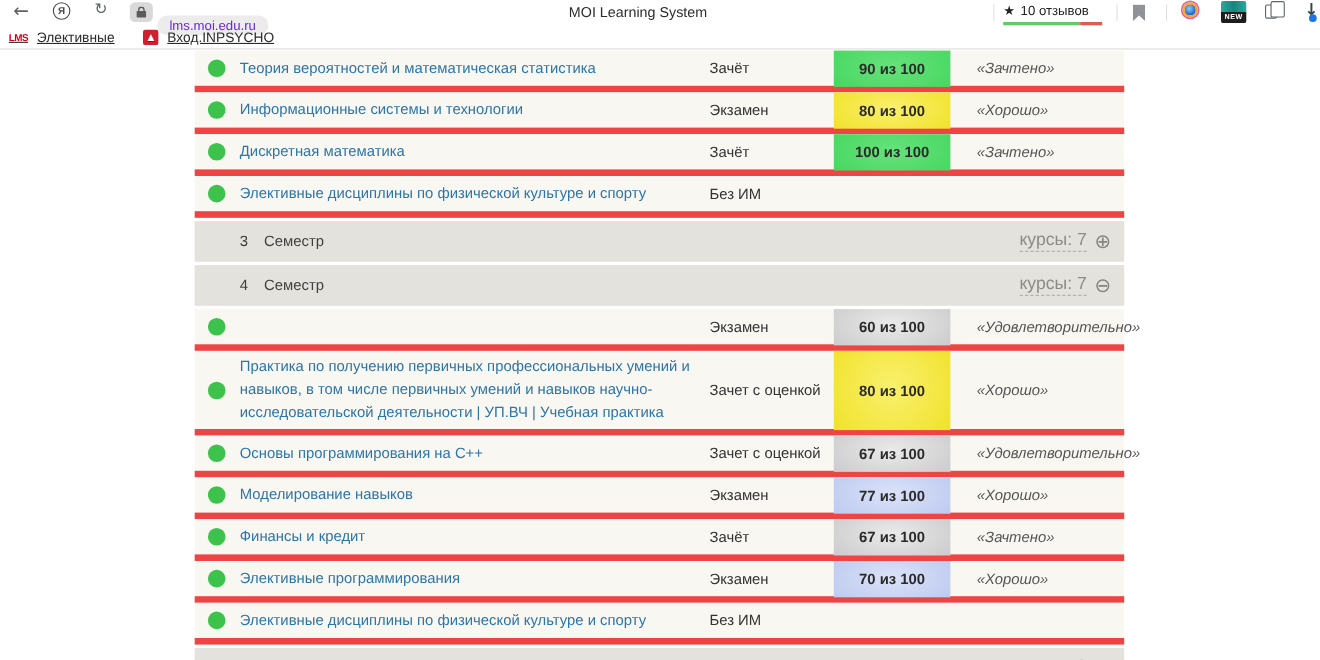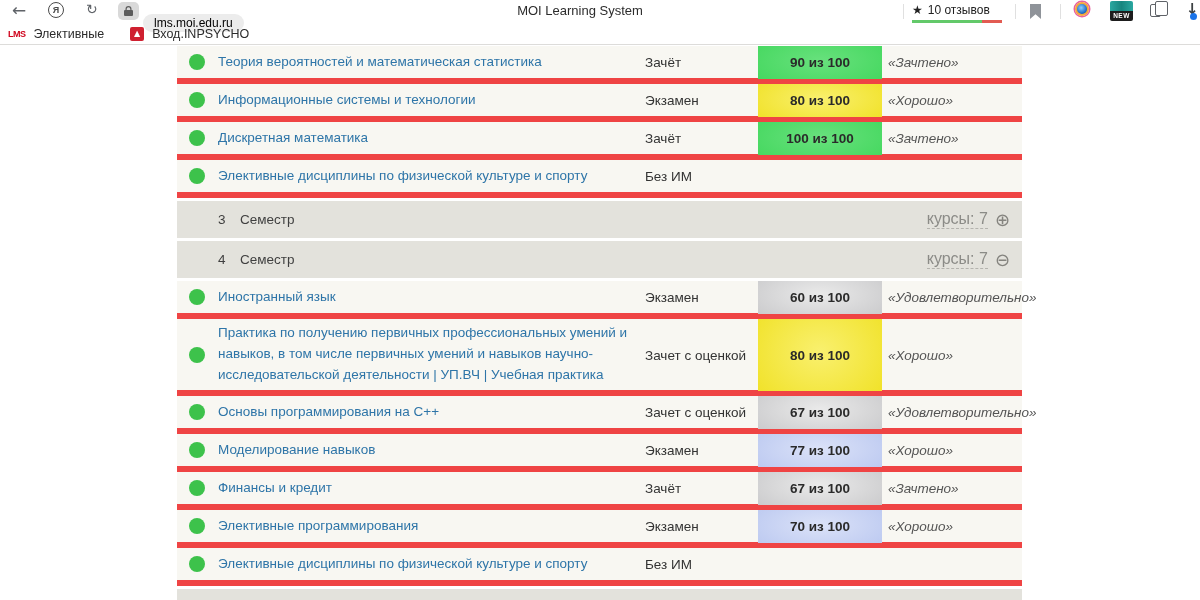--- a/index.html
+++ b/index.html
@@ -14,21 +14,21 @@
   .tool-glyph { color:#5f6368; font-family:"DejaVu Sans",sans-serif; }
   .back { left:12px; top:0px; font-size:17px; }
   .ya-circle { left:48px; top:2px; width:16px; height:16px; border:1.6px solid #4a4a4a;
     border-radius:50%; color:#4a4a4a; font-size:9px; font-weight:bold; display:flex;
     align-items:center; justify-content:center; }
   .refresh { left:86px; top:1px; font-size:14px; }
   .addr { left:118px; top:2px; height:18px; display:flex; align-items:center; }
   .lock-seg { width:21px; height:18px; background:#d9d9d9; border-radius:5px;
     display:flex; align-items:center; justify-content:center; margin-right:4px; }
   .url-seg { height:18px; background:#ececec; border-radius:9px; padding:0 11px;
-    color:#000000; font-size:12px; line-height:18px;margin-top:24px; }
+    color:#6d28d9; font-size:12px; line-height:18px;margin-top:24px; }
   .tab-title { left:410px; top:3px; width:340px; text-align:center; color:#2c2c2c; font-size:13px; }
 
   .sep { width:1px; height:15px; background:#e0e0e0; top:4px; }
   .reviews { left:912px; top:3px; display:flex; align-items:center; gap:5px;
     color:#222; font-size:12px; }
   .star { font-family:"DejaVu Sans",sans-serif; font-size:12px; color:#222; }
   .rating-bar { left:912px; top:20px; display:flex; height:3px; width:90px; }
   .rating-bar .g { background:#63c96a; width:70px; }
   .rating-bar .r { background:#e25b52; width:20px; }
   .flagmark { left:1030px; top:4px; width:11px; height:15px; background:#8f9399;
@@ -42,41 +42,41 @@
     font-weight:bold; text-align:center; line-height:10px; letter-spacing:.5px; border-radius:0 0 2px 2px; }
   .coll-icon { left:1150px; top:4px; width:11px; height:13px; border:1.6px solid #5f6368;
     border-radius:2px; background:#fff; }
   .coll-icon::before { content:""; position:absolute; left:3.5px; top:-4.5px; width:11px;
     height:13px; border:1.6px solid #5f6368; border-radius:2px; background:#fff; }
   .dl-icon { left:1186px; top:0px; font-size:15px; font-weight:bold; color:#3c4043; }
   .dl-dot { left:1190px; top:13px; width:7px; height:7px; border-radius:50%; background:#1a73e8; }
 
   .bm-bar { position:absolute; left:0; top:22px; height:23px; width:1200px;
     display:flex; align-items:center; }
-  .bm-item { display:flex; align-items:center; gap:8px; font-size:12.5px; color:#2b2b2b; }
+  .bm-item { display:flex; align-items:center; gap:8px; font-size:12.5px; color:#2b2b2b;text-decoration:underline; }
   .bm-item.first { margin-left:8px; }
   .bm-item.second { margin-left:26px; }
   .lms-favicon { color:#d0021b; font-weight:bold; font-size:9px; letter-spacing:-0.5px; }
   .red-favicon { width:14px; height:14px; background:#cf2030; border-radius:2px; color:#fff;
     font-size:8px; display:flex; align-items:center; justify-content:center;
     font-family:"DejaVu Sans",sans-serif; }
 
   
   .table { position:absolute; left:177px; top:46px; width:845px; }
   .row { position:relative; font-size:13.5px; }
   .row.course { background:var(--row-bg,#f8f7f2); border-bottom:6px solid #ef4444;
     min-height:38px; display:flex; align-items:center; }
   .row.course.tall { min-height:77px; }
   .dot { position:absolute; left:12px; top:50%; transform:translateY(-50%);
     width:16px; height:16px; border-radius:50%; background:var(--dot-green,#3dc24b); }
   .cname { display:block; margin-left:41px; width:412px; color:var(--link-blue,#2e75a8);
     line-height:1.55; text-decoration:none; cursor:pointer; }
   .ctrl { position:absolute; left:468px; top:50%; transform:translateY(-50%);
     color:#333; white-space:nowrap; }
-  .score { position:absolute; left:581px; top:0; bottom:-1px; width:124px;
+  .score { position:absolute; left:581px; top:0; bottom:-1px; width:106px;
     display:flex; align-items:center; justify-content:center; color:#2a2a2a;
     font-weight:bold; font-size:13.5px; }
   .score.green  { background:radial-gradient(ellipse 75% 110% at 50% 45%, var(--score-green-light,#68e17d), var(--score-green,#3fd65a)); }
   .score.yellow { background:radial-gradient(ellipse 75% 110% at 50% 45%, var(--score-yellow-light,#f9f06e), var(--score-yellow,#efdf1c)); }
   .score.gray   { background:radial-gradient(ellipse 75% 110% at 50% 40%, var(--score-gray-light,#eaeaea), var(--score-gray,#c6c6c8)); }
   .score.blue   { background:radial-gradient(ellipse 75% 110% at 50% 45%, var(--score-blue-light,#dbe2f8), var(--score-blue,#b7c5ef)); }
   .grade { position:absolute; left:711px; top:50%; transform:translateY(-50%);
     color:#555; white-space:nowrap;font-style:italic; }
 
   .row.semester { background:var(--semester-bg,#e3e2dc); height:37px; margin:3px 0;
@@ -185,21 +185,20 @@
   <div class="row semester">
     <span class="sem-num">4</span>
     <span class="sem-label">Семестр</span>
     <span class="sem-spacer"></span>
     <a class="sem-link">курсы: 7</a>
     <span class="sem-toggle">⊖</span>
   </div>
 
   <div class="row course">
     <span class="dot"></span>
-    <a class="cname">Иностранный язык</a>
     <span class="ctrl">Экзамен</span>
     <span class="score gray">60 из 100</span>
     <span class="grade">«Удовлетворительно»</span>
   </div>
 
   <div class="row course tall">
     <span class="dot"></span>
     <a class="cname">Практика по получению первичных профессиональных умений и навыков, в том числе первичных умений и навыков научно-исследовательской деятельности | УП.ВЧ | Учебная практика</a>
     <span class="ctrl">Зачет с оценкой</span>
     <span class="score yellow">80 из 100</span>

